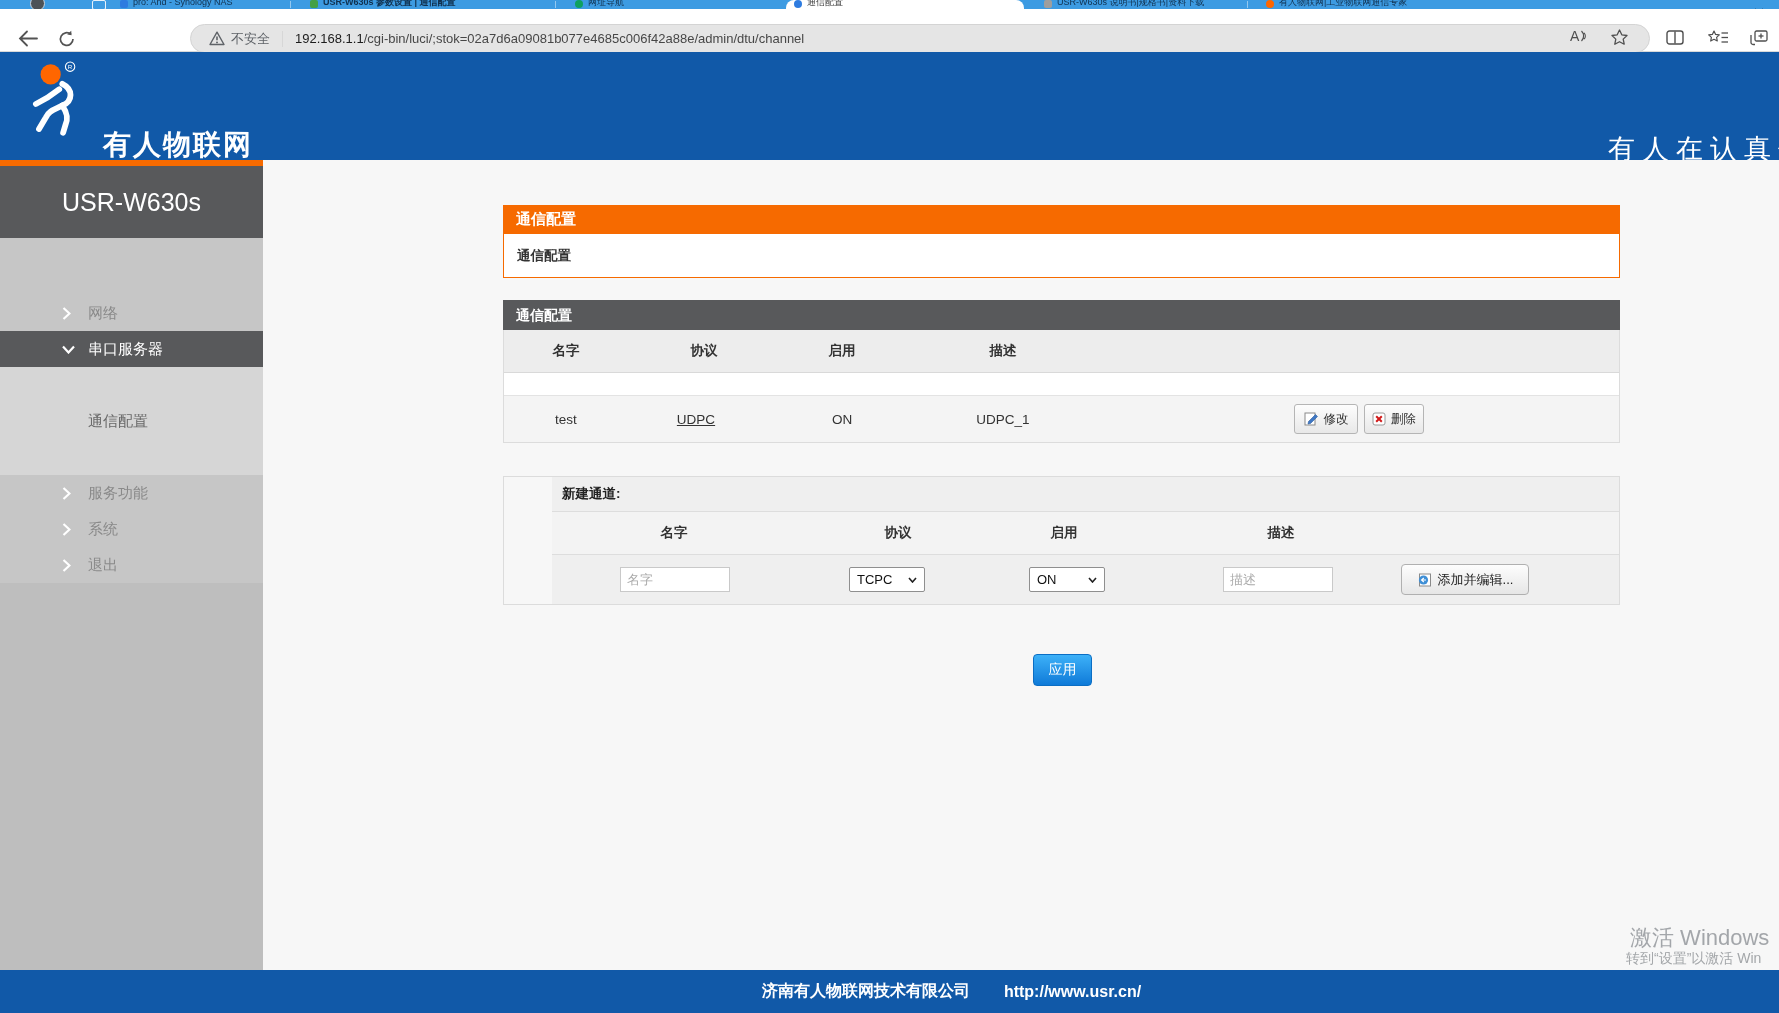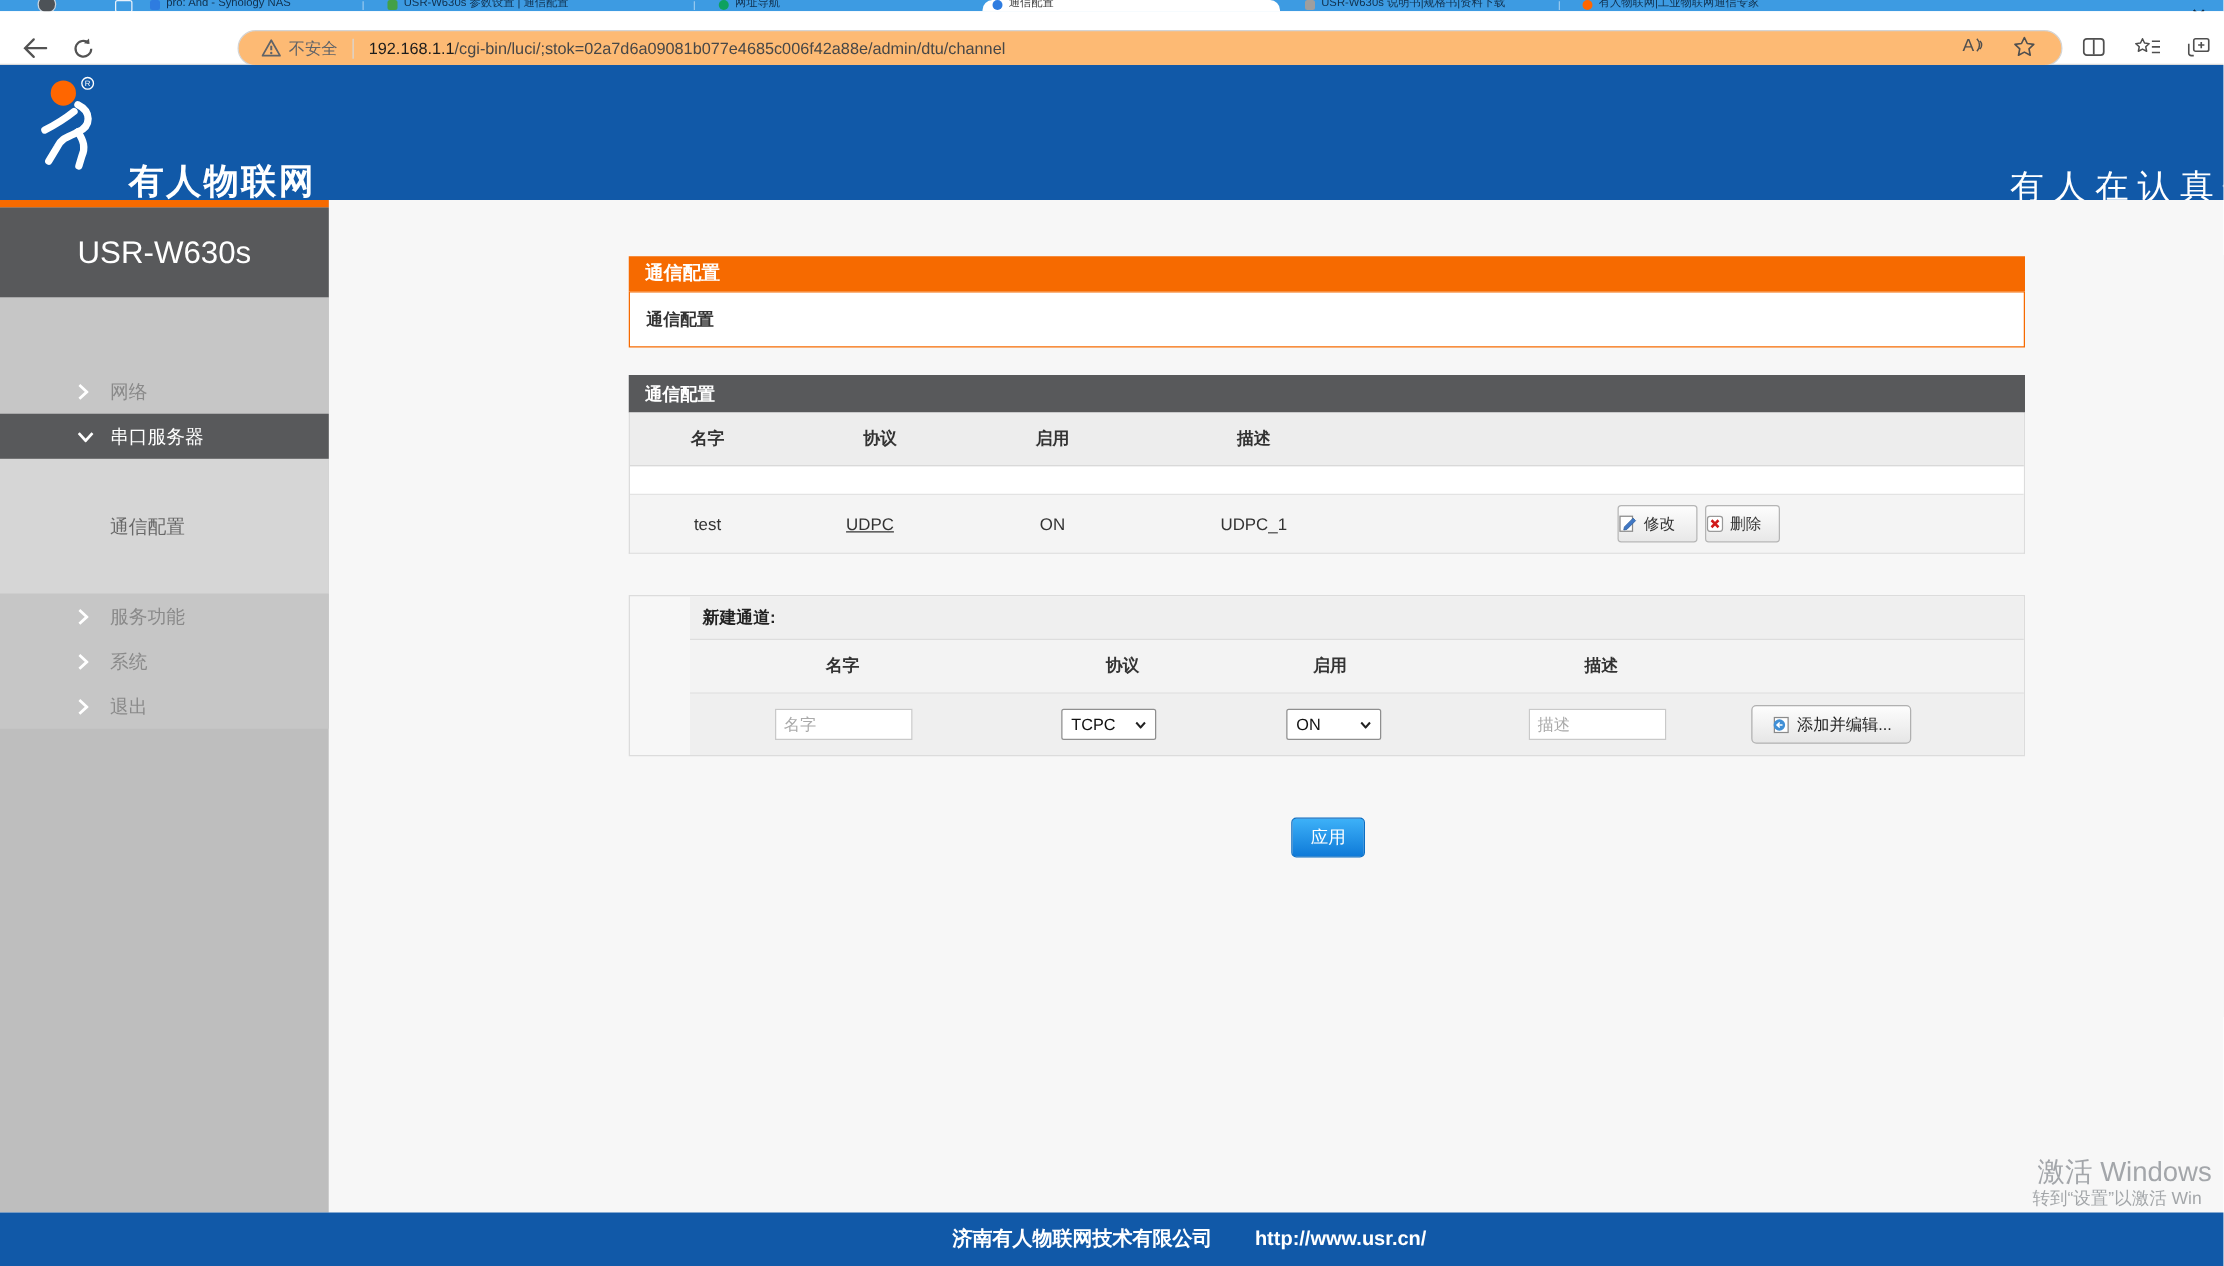--- a/index.html
+++ b/index.html
@@ -17,21 +17,21 @@
   .tab.active .tab-title{color:#3a3a3a;}
   .tabsep{position:absolute;top:1px;width:1px;height:7px;background:rgba(255,255,255,.45);}
   .tab-avatar{position:absolute;left:30px;top:-4px;width:13px;height:13px;border-radius:50%;background:#4d5257;border:1px solid #c9d4df;}
   .tab-winicon{position:absolute;left:92px;top:0px;width:12px;height:8px;border:1px solid #e9f2fb;border-radius:2px;}
   .tablist-chevron{position:absolute;left:1754px;top:1px;}
 
   
   .toolbar{position:absolute;left:0;top:9px;width:1779px;height:42px;background:#fff;border-bottom:1px solid #d9d9d9;}
   .nav-ico{position:absolute;top:21px;cursor:pointer;}
   .urlpill{position:absolute;left:190px;top:15px;width:1460px;height:29px;border:1px solid #d4d4d4;border-radius:15px;
-           background:#fdba74;display:flex;align-items:center;padding-left:18px;box-sizing:border-box;text-align:right;}
+           background:#e5e5e5;display:flex;align-items:center;padding-left:18px;box-sizing:border-box;text-align:right;}
   .sec-label{font-size:13px;color:#5f6368;margin-left:6px;}
   .pill-div{width:1px;height:16px;background:#d7d7d7;margin:0 12px;}
   .url-host{font-size:13px;color:#1c1c1c;}
   .url-path{font-size:13px;color:#474747;}
   .ra-icon{position:absolute;left:1570px;top:19px;font-size:14px;color:#4f4f4f;display:flex;align-items:center;}
 
   
   .siteheader{position:absolute;left:0;top:52px;width:1779px;height:108px;background:#1159a8;}
   .brand{position:absolute;left:103px;top:74px;font-size:28px;font-weight:bold;color:#fff;letter-spacing:2px;}
   .brand-sub{position:absolute;left:104px;top:113px;font-size:14px;color:#d9e7f8;letter-spacing:1px;}
@@ -61,21 +61,21 @@
             box-sizing:border-box;display:flex;align-items:center;padding-left:13px;font-size:13.5px;font-weight:600;color:#333;}
 
   .tablewrap{position:absolute;left:503px;top:300px;width:1117px;}
   .tbl-dark{height:30px;background:#58595b;color:#fff;font-weight:bold;font-size:14px;line-height:30px;padding-left:13px;}
   .tbl-body{border:1px solid #dcdcdc;border-top:none;box-sizing:border-box;}
   .tbl-headrow{position:relative;height:42px;background:#ededed;border-bottom:1px solid #d9d9d9;}
   .tbl-spacer{height:22px;background:#fff;border-bottom:1px solid #e3e3e3;}
   .tbl-datarow{position:relative;height:46px;background:#f4f4f4;}
   .colcell{position:absolute;top:0;height:100%;display:flex;align-items:center;justify-content:center;font-size:13.5px;color:#333;}
   .colcell.hd{font-weight:bold;}
-  .rowbtn{position:absolute;top:8px;height:30px;display:flex;align-items:center;gap:5px;
+  .rowbtn{position:absolute;top:8px;height:30px;display:flex;align-items:center;justify-content:center;gap:5px;
           background:linear-gradient(#fdfdfd,#e8e8e8);border:1px solid #b5b5b5;border-radius:3px;
           font-size:12.5px;color:#333;cursor:pointer;box-sizing:border-box;}
 
   .newwrap{position:absolute;left:503px;top:476px;width:1117px;border:1px solid #dcdcdc;box-sizing:border-box;padding-left:48px;}
   .new-title{height:34px;background:#efefef;border-bottom:1px solid #ddd;display:flex;align-items:center;
              padding-left:10px;font-size:13.5px;font-weight:bold;color:#222;}
   .new-head{position:relative;height:42px;background:#f3f3f3;border-bottom:1px solid #ddd;}
   .new-inputs{position:relative;height:49px;background:#efefef;}
   .txt-input{position:absolute;top:12px;height:25px;width:110px;border:1px solid #c9c9c9;background:#fff;
              font-size:13px;color:#333;padding:0 6px;box-sizing:border-box;font-family:inherit;}
@@ -107,21 +107,21 @@
   <div class="tabstrip">
     <span class="tab-avatar"></span>
     <span class="tab-winicon"></span>
 
     <div class="tab" style="left:112px;width:170px;">
       <span class="fav" style="background:#2e7ce0;"></span>
       <span class="tab-title">pro: And - Synology NAS</span>
     </div>
     <i class="tabsep" style="left:290px;"></i>
 
-    <div class="tab" style="left:302px;width:245px;">
+    <div class="tab" style="left:302px;width:245px;font-weight:bold;">
       <span class="fav" style="background:#43a047;"></span>
       <span class="tab-title">USR-W630s 参数设置 | 通信配置</span>
     </div>
     <i class="tabsep" style="left:555px;"></i>
 
     <div class="tab" style="left:567px;width:140px;">
       <span class="fav round" style="background:#0ea15f;"></span>
       <span class="tab-title">网址导航</span>
     </div>
 

